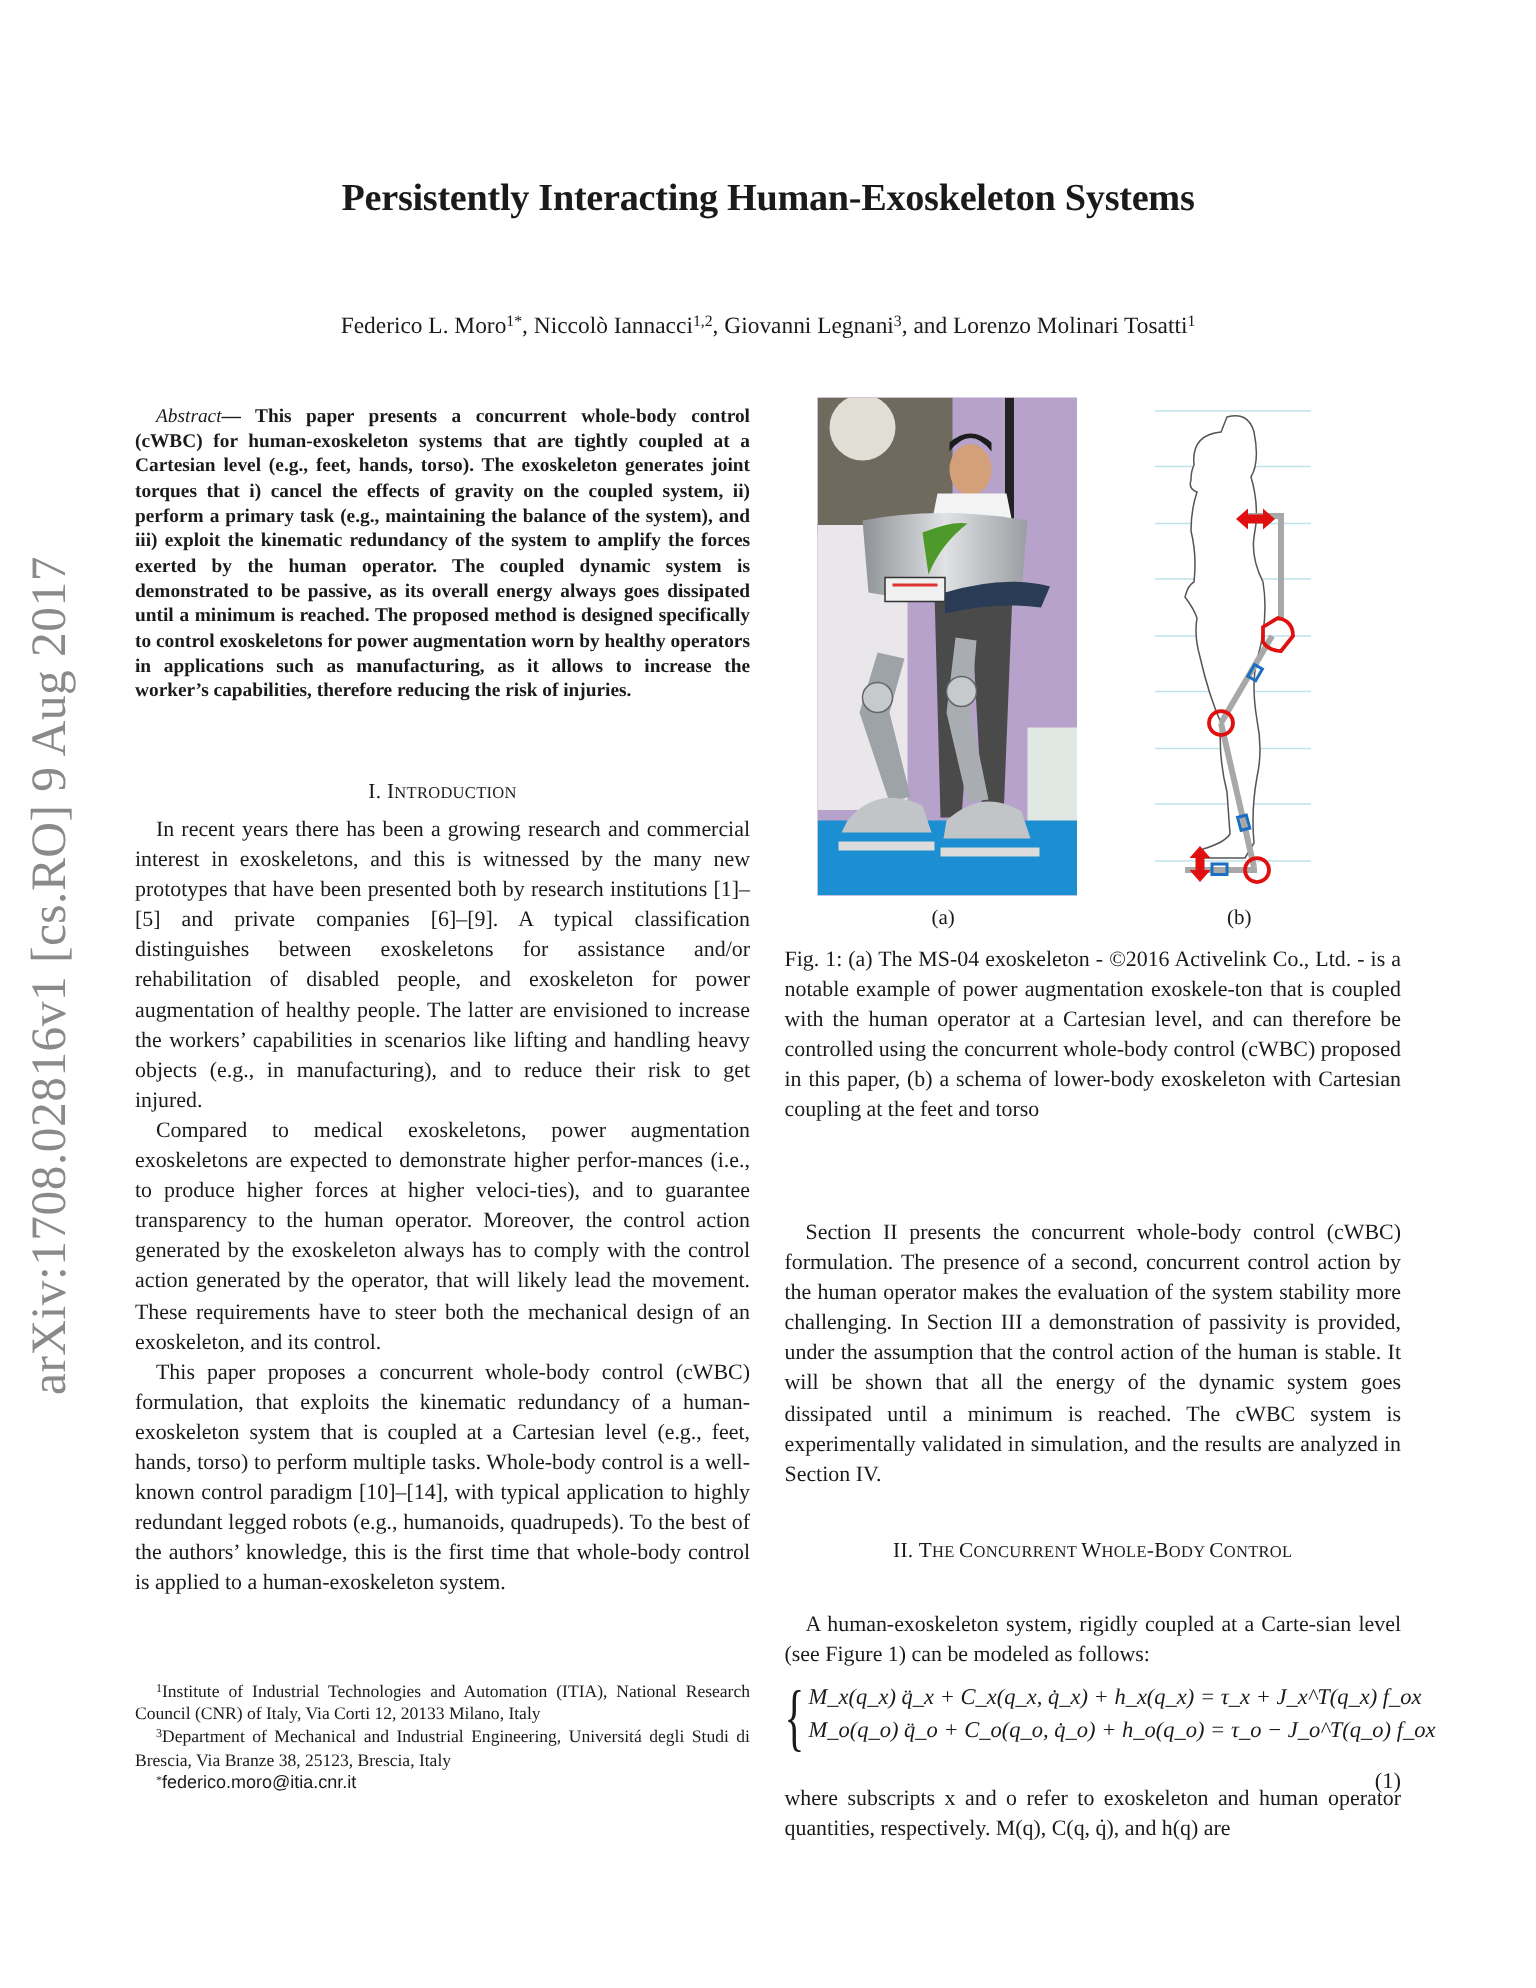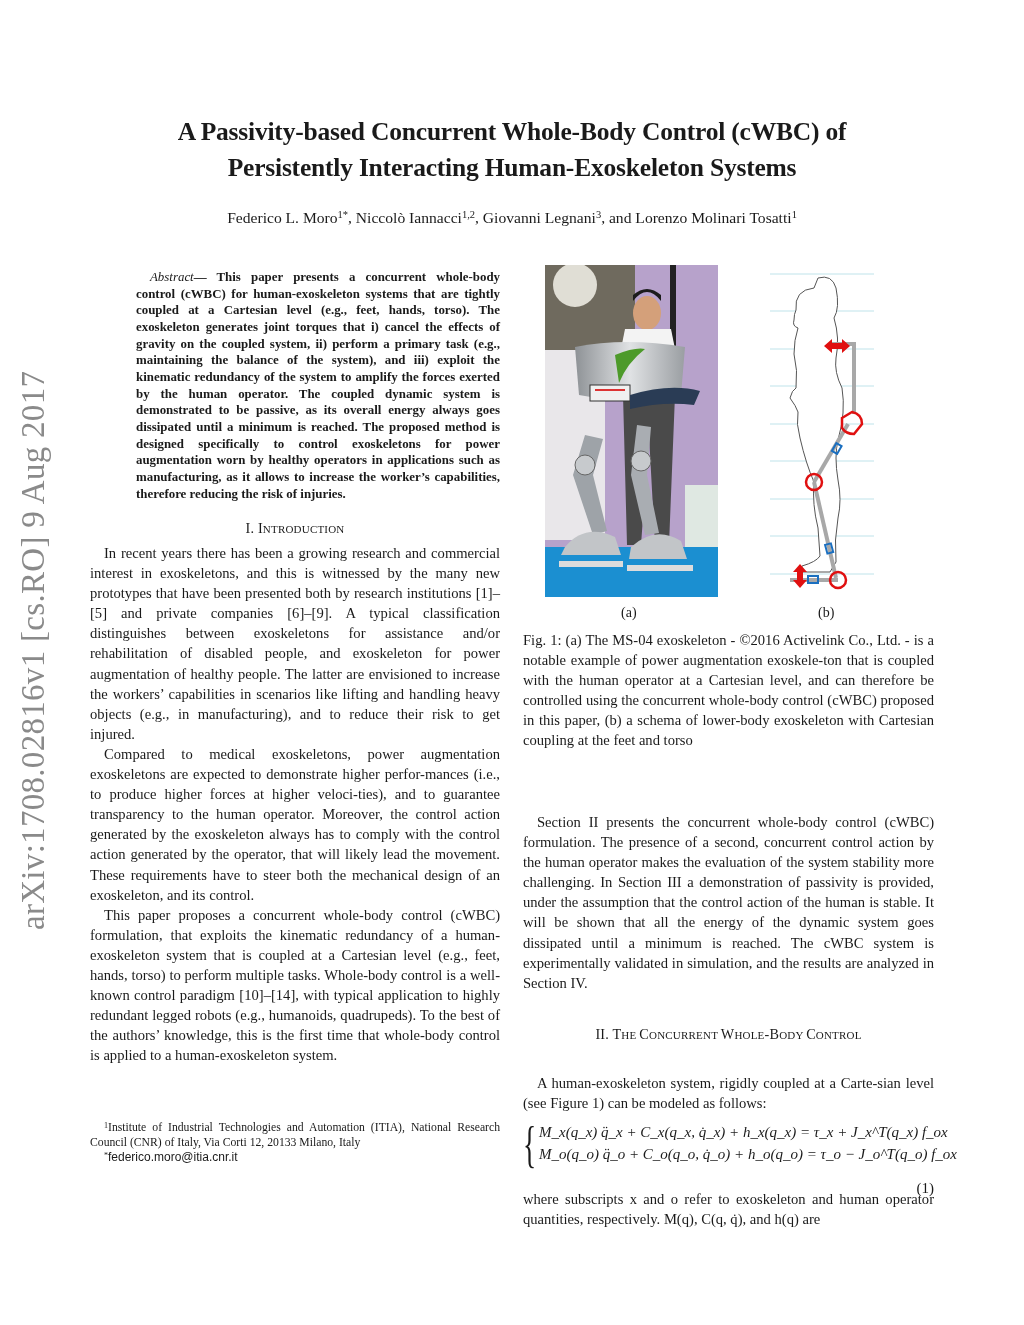--- a/index.html
+++ b/index.html
@@ -11,21 +11,21 @@
              font-size:15.6px; line-height:20px; }
   .authors sup { font-size:10.5px; vertical-align:top; position:relative; top:-3px; }
   .arxiv { position:absolute; left:10px; top:930px; width:640px; height:46px;
            transform-origin:0 0; transform:rotate(-90deg);
            font-size:33px; color:#8a8a8a; line-height:46px; white-space:nowrap; letter-spacing:0.3px; }
   .col { position:absolute; font-size:14.6px; line-height:20.1px; text-align:justify; }
   .left { left:90px; width:410px; }
   .right { left:523px; width:411px; }
   p { margin:0; text-indent:14px; }
   .abstract { top:269px; font-weight:bold; font-size:12.9px; line-height:16.65px; }
-  .abstract p { text-indent:14px;margin-left:46px; }
+  .abstract p { text-indent:14px; }
   .abstract .lbl { font-style:italic; font-weight:normal; }
   .sechead { text-align:center; text-indent:0; font-size:14.2px; line-height:18.5px; letter-spacing:0.2px; }
   .sc { font-size:11px; }
   .intro-head { position:absolute; left:90px; width:410px; top:519px; }
   .intro { top:543px; }
   .foot { position:absolute; left:90px; width:410px; top:1120px; font-size:11.7px; line-height:15.2px; text-align:justify; }
   .foot p { text-indent:14px; }
   .foot sup { font-size:8px; vertical-align:top; position:relative; top:-2px; }
   .mono { font-family:Liberation Sans, sans-serif; font-size:12px; }
   .fig { position:absolute; left:523px; top:258px; width:411px; height:370px; }
@@ -41,21 +41,20 @@
   .eq .brace { position:absolute; left:0; top:-6px; font-size:50px; font-style:normal; line-height:60px; transform:scaleX(0.55); transform-origin:0 0; }
   .eq .line { position:absolute; left:16px; white-space:nowrap; }
   .eq .l1 { top:4px; } .eq .l2 { top:26px; }
   .eq .num { position:absolute; right:0; top:60px; font-style:normal; }
   .after-eq { top:1189px; }
 </style>
 </head>
 <body>
 
 <div class="title">
-  <div>A Passivity-based Concurrent Whole-Body Control (cWBC) of</div>
   <div>Persistently Interacting Human-Exoskeleton Systems</div>
 </div>
 
 <div class="authors">
   <span>Federico L. Moro</span><sup>1*</sup><span>, </span><span>Niccolò Iannacci</span><sup>1,2</sup><span>, </span><span>Giovanni Legnani</span><sup>3</sup><span>, and </span><span>Lorenzo Molinari Tosatti</span><sup>1</sup>
 </div>
 
 <div class="arxiv">arXiv:1708.02816v1  [cs.RO]  9 Aug 2017</div>
 
 <div class="col left abstract">
@@ -67,20 +66,21 @@
 </div>
 
 <div class="col left intro">
   <p>In recent years there has been a growing research and commercial interest in exoskeletons, and this is witnessed by the many new prototypes that have been presented both by research institutions [1]–[5] and private companies [6]–[9]. A typical classification distinguishes between exoskeletons for assistance and/or rehabilitation of disabled people, and exoskeleton for power augmentation of healthy people. The latter are envisioned to increase the workers’ capabilities in scenarios like lifting and handling heavy objects (e.g., in manufacturing), and to reduce their risk to get injured.</p>
   <p>Compared to medical exoskeletons, power augmentation exoskeletons are expected to demonstrate higher perfor-mances (i.e., to produce higher forces at higher veloci-ties), and to guarantee transparency to the human operator. Moreover, the control action generated by the exoskeleton always has to comply with the control action generated by the operator, that will likely lead the movement. These requirements have to steer both the mechanical design of an exoskeleton, and its control.</p>
   <p>This paper proposes a concurrent whole-body control (cWBC) formulation, that exploits the kinematic redundancy of a human-exoskeleton system that is coupled at a Cartesian level (e.g., feet, hands, torso) to perform multiple tasks. Whole-body control is a well-known control paradigm [10]–[14], with typical application to highly redundant legged robots (e.g., humanoids, quadrupeds). To the best of the authors’ knowledge, this is the first time that whole-body control is applied to a human-exoskeleton system.</p>
 </div>
 
 <div class="foot">
   <p><sup>1</sup><span>Institute of Industrial Technologies and Automation (ITIA), National Research Council (CNR) of Italy, Via Corti 12, 20133 Milano, Italy</span></p>
+  <p><sup>3</sup><span>Department of Mechanical and Industrial Engineering, Universitá degli Studi di Brescia, Via Branze 38, 25123, Brescia, Italy</span></p>
   <p><sup>*</sup><span class="mono">federico.moro@itia.cnr.it</span></p>
 </div>
 
 <div class="fig">
   <div class="photo">
     <svg width="173" height="332" viewBox="0 0 173 332">
       <defs>
         <linearGradient id="metal" x1="0" x2="1">
             <stop offset="0" stop-color="#8e9296"></stop>
             <stop offset="0.5" stop-color="#e0e2e4"></stop>

